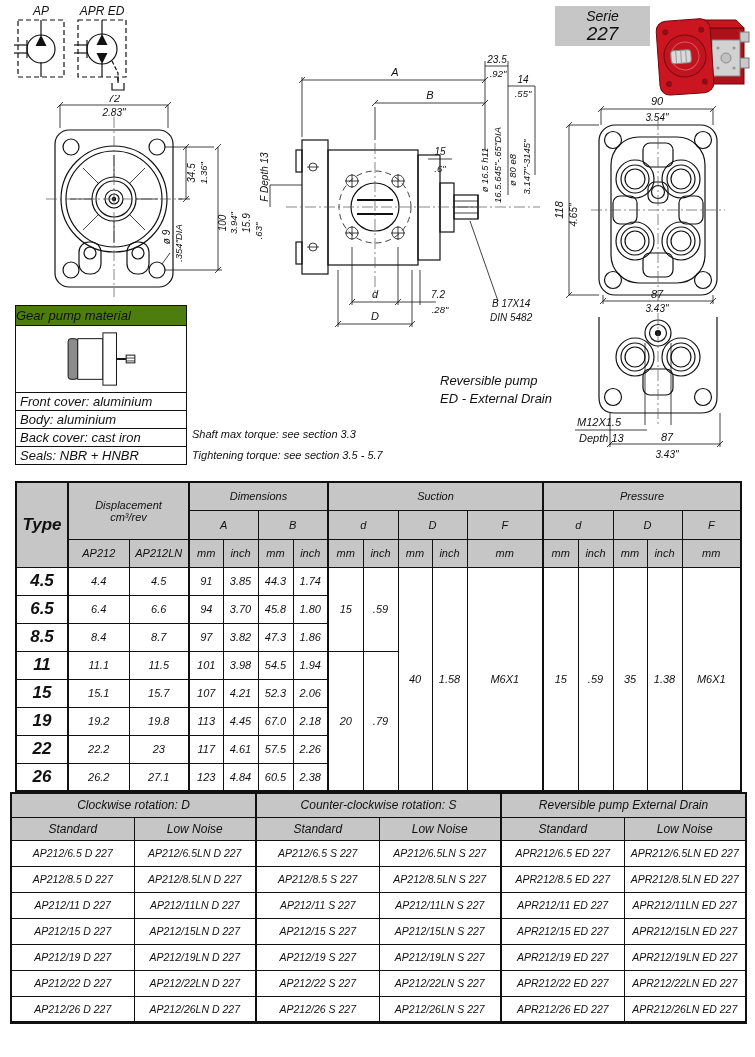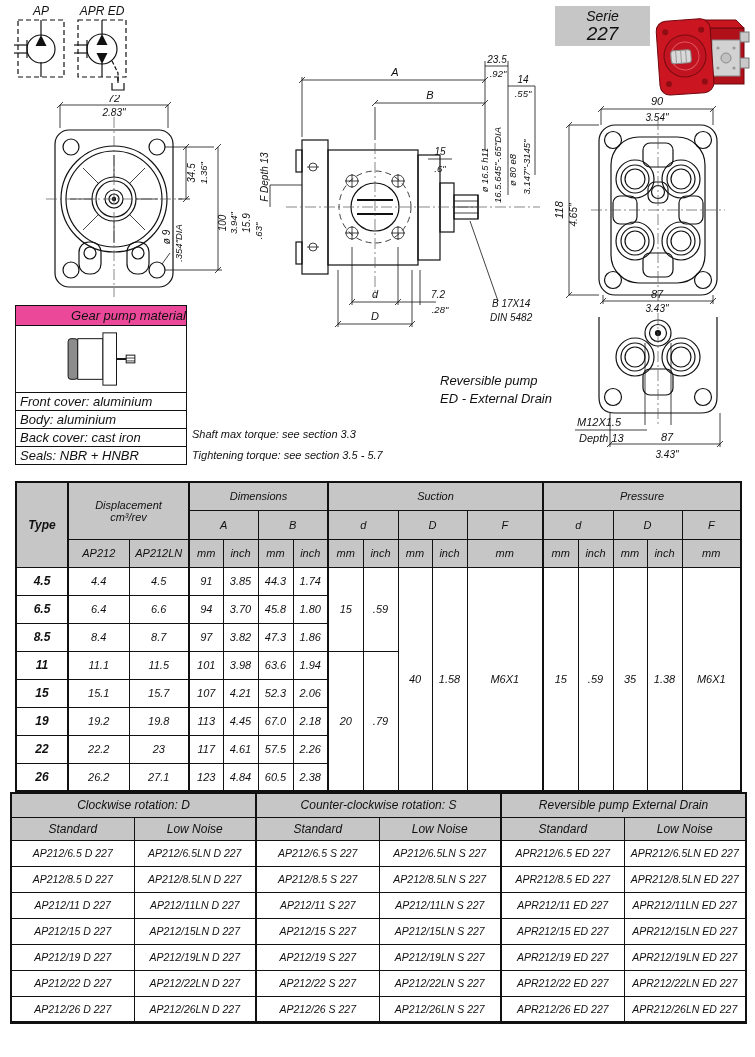--- a/index.html
+++ b/index.html
@@ -6,27 +6,27 @@
   .page{position:relative;width:755px;height:1057px;background:#fff;font-family:"Liberation Sans",sans-serif;color:#111;overflow:hidden;font-style:italic;}
   .abs{position:absolute;}
   svg{display:block;}
   svg text{font-family:"Liberation Sans",sans-serif;fill:#111;}
   .serie-box{position:absolute;left:555px;top:6px;width:95px;height:40px;background:#c6c6c6;text-align:center;}
   .serie-box .l1{font-size:14px;padding-top:2px;}
   .serie-box .l2{font-size:19px;line-height:19px;}
   .rev-caption{position:absolute;left:440px;top:372px;font-size:13px;line-height:18px;}
   .notes{position:absolute;left:192px;top:424px;font-size:11px;line-height:21px;}
   .material-box{position:absolute;left:15px;top:305px;width:170px;border:1px solid #111;background:#fff;}
-  .material-box .mb-title{background:#ec4899;border-bottom:1px solid #111;text-align:right;font-size:13px;padding:2px 0;}
+  .material-box .mb-title{background:#4d7c0f;border-bottom:1px solid #111;text-align:left;font-size:13px;padding:2px 0;}
   .material-box .mb-img{height:66px;display:flex;align-items:center;justify-content:center;}
   .material-box .mb-row{border-top:1px solid #111;font-size:13px;padding:1px 4px;}
   table.spec{position:absolute;left:15px;top:481px;border-collapse:collapse;table-layout:fixed;border:2px solid #111;font-size:11px;text-align:center;}
   table.spec td{border:1px solid #111;padding:0 1px;overflow:hidden;}
   table.spec thead td{background:#c6c6c6;}
-  table.spec .b{font-weight:bold;font-size:12px;}
+  table.spec .b{font-weight:bold;font-size:17px;}
   table.spec .gl{border-left:2px solid #111;}
   table.order{position:absolute;left:10px;top:792px;border-collapse:collapse;table-layout:fixed;border:2px solid #111;border-bottom:3px solid #111;font-size:10.5px;text-align:center;}
   table.order td{border:1px solid #111;padding:0 1px;overflow:hidden;}
   table.order thead td{background:#c6c6c6;font-size:12px;}
   table.order .gl{border-left:2px solid #111;margin-left:44px;}
   .cl{stroke:#555;stroke-width:0.7;stroke-dasharray:11 3 2 3;fill:none;}
   .dln{stroke:#111;stroke-width:0.8;fill:none;}
   .oln{stroke:#111;stroke-width:1.2;fill:none;}
 </style>
 </head>
@@ -463,21 +463,21 @@
         <td>3.82</td>
         <td>47.3</td>
         <td>1.86</td>
       </tr>
       <tr style="height:28px">
         <td class="b">11</td>
         <td class="gl">11.1</td>
         <td>11.5</td>
         <td class="gl">101</td>
         <td>3.98</td>
-        <td>63.6</td>
+        <td>54.5</td>
         <td>1.94</td>
         <td class="gl" rowspan="5">20</td>
         <td rowspan="5">.79</td>
       </tr>
       <tr style="height:28px">
         <td class="b">15</td>
         <td class="gl">15.1</td>
         <td>15.7</td>
         <td class="gl">107</td>
         <td>4.21</td>

